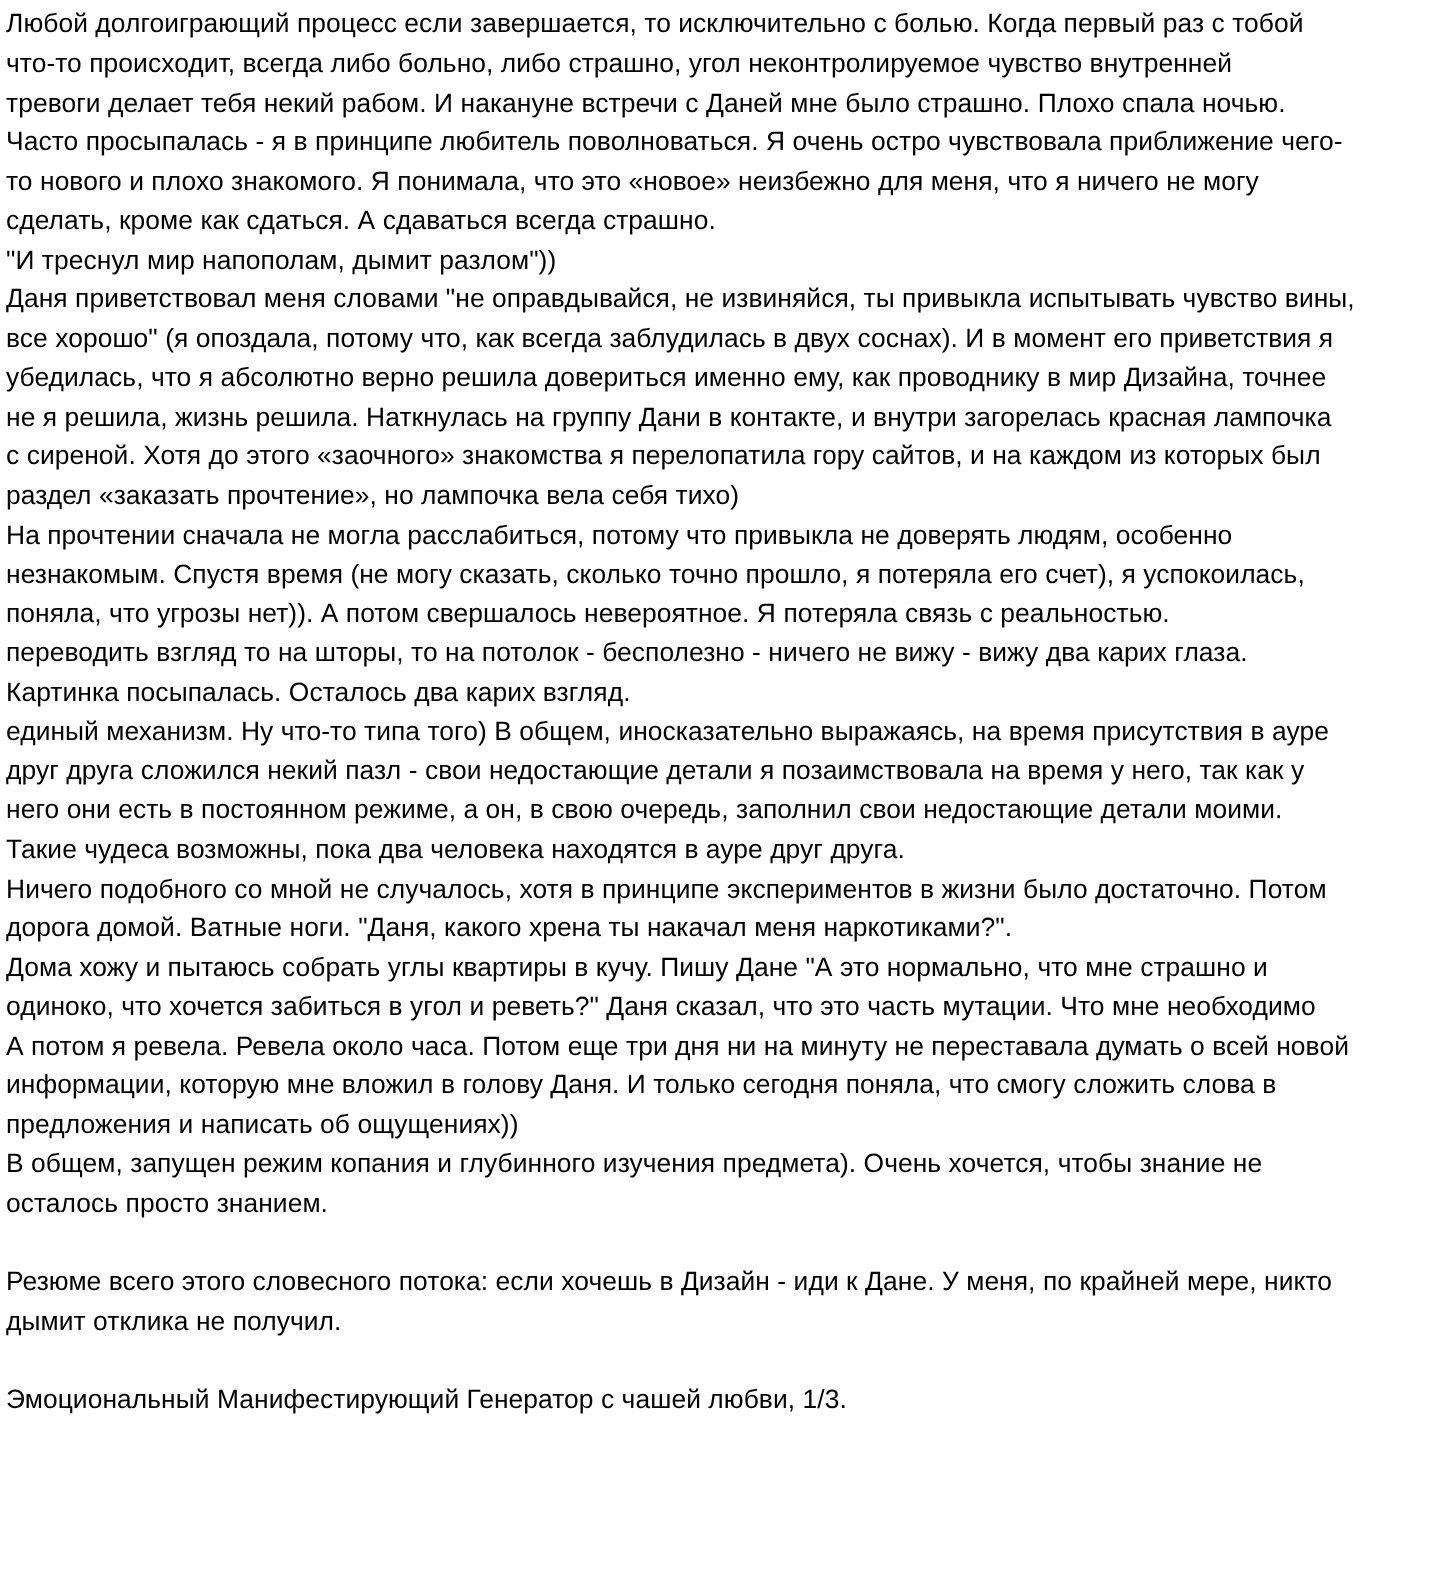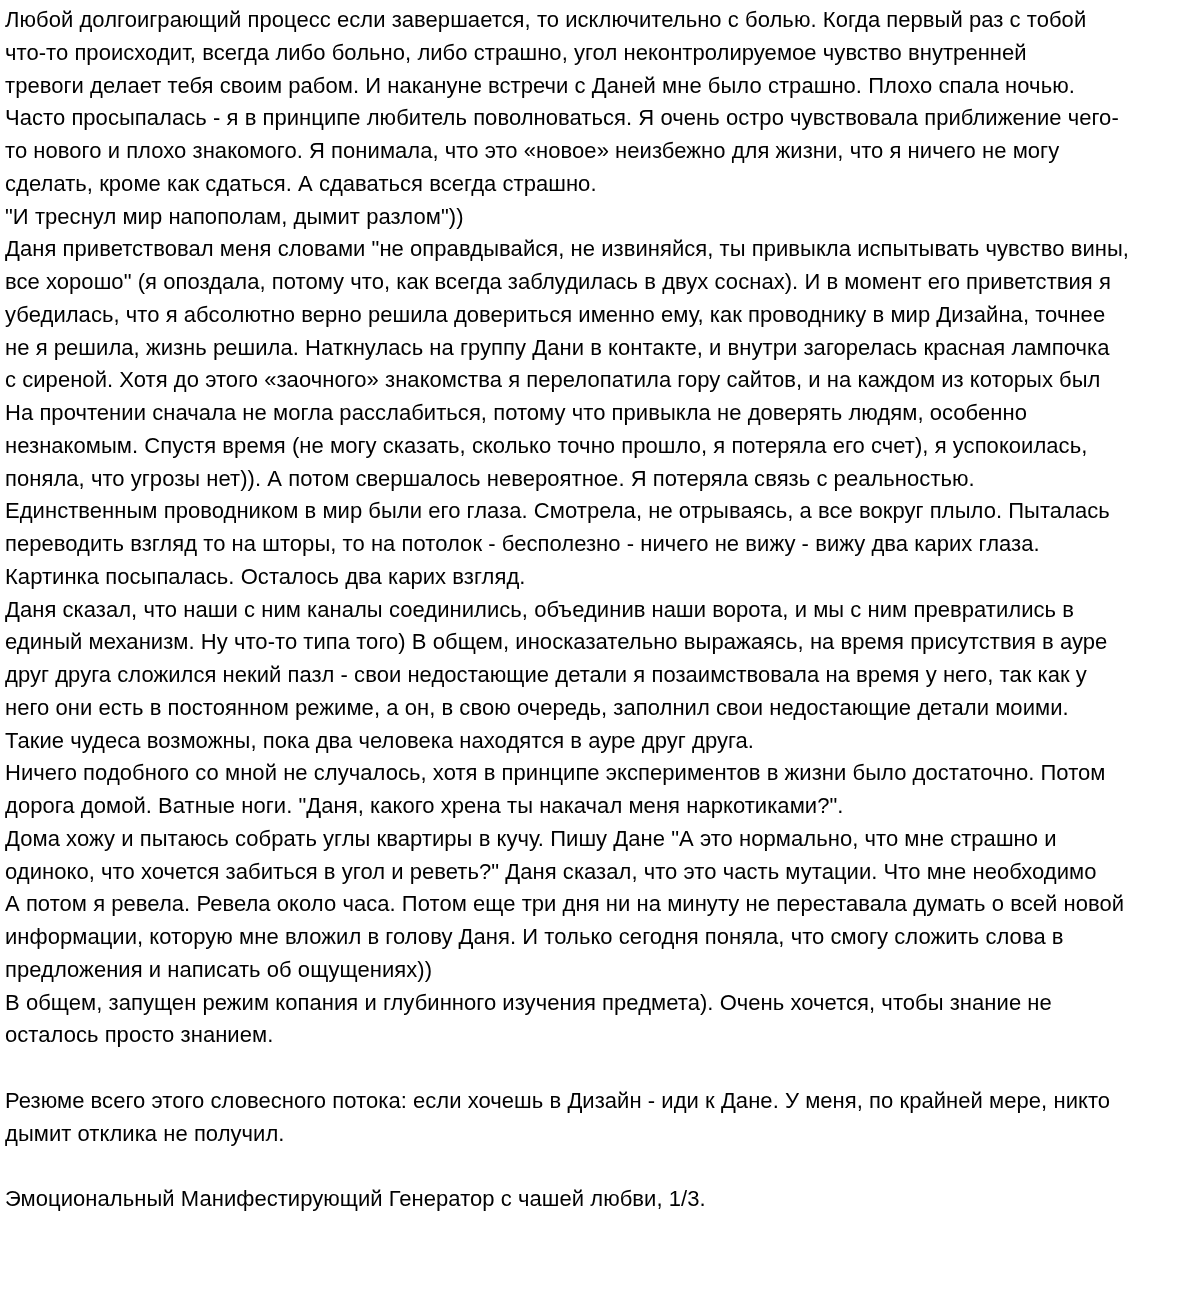--- a/index.html
+++ b/index.html
@@ -32,37 +32,36 @@
       display: block;
       height: 32.75px;
     }
   </style>
 </head>
 <body>
 
 <div class="doc">
   <span class="line">Любой долгоиграющий процесс если завершается, то исключительно с болью. Когда первый раз с тобой</span>
   <span class="line">что-то происходит, всегда либо больно, либо страшно, угол неконтролируемое чувство внутренней</span>
-  <span class="line">тревоги делает тебя своим рабом. И накануне встречи с Даней мне было страшно. Плохо спала ночью.</span>
+  <span class="line">тревоги делает тебя некий рабом. И накануне встречи с Даней мне было страшно. Плохо спала ночью.</span>
   <span class="line">Часто просыпалась - я в принципе любитель поволноваться. Я очень остро чувствовала приближение чего-</span>
-  <span class="line">то нового и плохо знакомого. Я понимала, что это «новое» неизбежно для жизни, что я ничего не могу</span>
+  <span class="line">то нового и плохо знакомого. Я понимала, что это «новое» неизбежно для меня, что я ничего не могу</span>
   <span class="line">сделать, кроме как сдаться. А сдаваться всегда страшно.</span>
   <span class="line">"И треснул мир напополам, дымит разлом"))</span>
   <span class="line">Даня приветствовал меня словами "не оправдывайся, не извиняйся, ты привыкла испытывать чувство вины,</span>
   <span class="line">все хорошо" (я опоздала, потому что, как всегда заблудилась в двух соснах). И в момент его приветствия я</span>
   <span class="line">убедилась, что я абсолютно верно решила довериться именно ему, как проводнику в мир Дизайна, точнее</span>
   <span class="line">не я решила, жизнь решила. Наткнулась на группу Дани в контакте, и внутри загорелась красная лампочка</span>
   <span class="line">с сиреной. Хотя до этого «заочного» знакомства я перелопатила гору сайтов, и на каждом из которых был</span>
+  <span class="line">раздел «заказать прочтение», но лампочка вела себя тихо)</span>
   <span class="line">На прочтении сначала не могла расслабиться, потому что привыкла не доверять людям, особенно</span>
   <span class="line">незнакомым. Спустя время (не могу сказать, сколько точно прошло, я потеряла его счет), я успокоилась,</span>
   <span class="line">поняла, что угрозы нет)). А потом свершалось невероятное. Я потеряла связь с реальностью.</span>
-  <span class="line">Единственным проводником в мир были его глаза. Смотрела, не отрываясь, а все вокруг плыло. Пыталась</span>
   <span class="line">переводить взгляд то на шторы, то на потолок - бесполезно - ничего не вижу - вижу два карих глаза.</span>
   <span class="line">Картинка посыпалась. Осталось два карих взгляд.</span>
-  <span class="line">Даня сказал, что наши с ним каналы соединились, объединив наши ворота, и мы с ним превратились в</span>
   <span class="line">единый механизм. Ну что-то типа того) В общем, иносказательно выражаясь, на время присутствия в ауре</span>
   <span class="line">друг друга сложился некий пазл - свои недостающие детали я позаимствовала на время у него, так как у</span>
   <span class="line">него они есть в постоянном режиме, а он, в свою очередь, заполнил свои недостающие детали моими.</span>
   <span class="line">Такие чудеса возможны, пока два человека находятся в ауре друг друга.</span>
   <span class="line">Ничего подобного со мной не случалось, хотя в принципе экспериментов в жизни было достаточно. Потом</span>
   <span class="line">дорога домой. Ватные ноги. "Даня, какого хрена ты накачал меня наркотиками?".</span>
   <span class="line">Дома хожу и пытаюсь собрать углы квартиры в кучу. Пишу Дане "А это нормально, что мне страшно и</span>
   <span class="line">одиноко, что хочется забиться в угол и реветь?" Даня сказал, что это часть мутации. Что мне необходимо</span>
   <span class="line">А потом я ревела. Ревела около часа. Потом еще три дня ни на минуту не переставала думать о всей новой</span>
   <span class="line">информации, которую мне вложил в голову Даня. И только сегодня поняла, что смогу сложить слова в</span>

